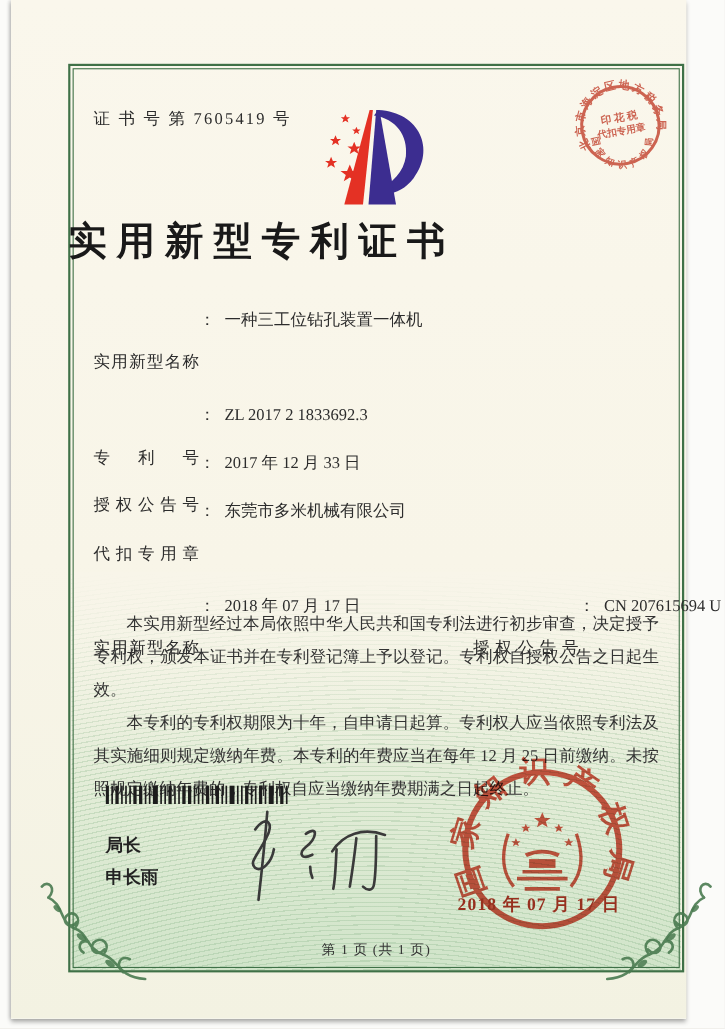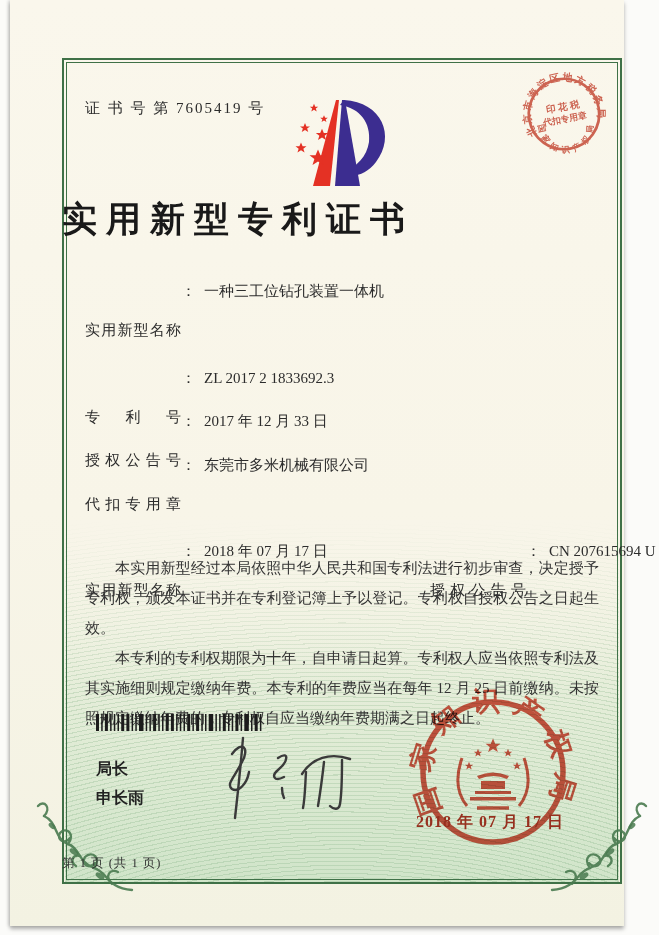--- a/index.html
+++ b/index.html
@@ -39,21 +39,21 @@
   .legal p{margin:0;text-indent:2em;}
   .barcode{position:absolute;left:86px;top:714px;z-index:2;}
   .sigtitle{left:86px;top:759px;font-size:16px;font-weight:bold;
             font-family:Liberation Serif, serif;color:#222;}
   .signame{left:86px;top:788px;font-size:16px;font-weight:bold;
             font-family:Liberation Serif, serif;color:#222;}
   .sigscript{position:absolute;left:192px;top:732px;z-index:3;}
   .seal{position:absolute;left:395px;top:684px;z-index:3;mix-blend-mode:multiply;}
   .sealdate{left:406px;top:812px;font-size:16px;font-weight:bold;color:#97301f;
             letter-spacing:1px;z-index:4;}
-  .footer{left:52px;top:855px;width:560px;font-size:12.5px;color:#333;letter-spacing:1px;}
+  .footer{left:52px;top:855px;width:560px;text-align:center;font-size:12.5px;color:#333;letter-spacing:1px;}
   .stamp{position:absolute;left:506px;top:66px;z-index:3;transform:rotate(-10deg);mix-blend-mode:multiply;}
   .flourish{position:absolute;z-index:2;}
   .flourish.left{left:24px;top:796px;}
   .flourish.right{left:540px;top:796px;transform:scaleX(-1);}
 </style>
 </head>
 <body>
 
 <div class="stage">
   <div class="paper">

